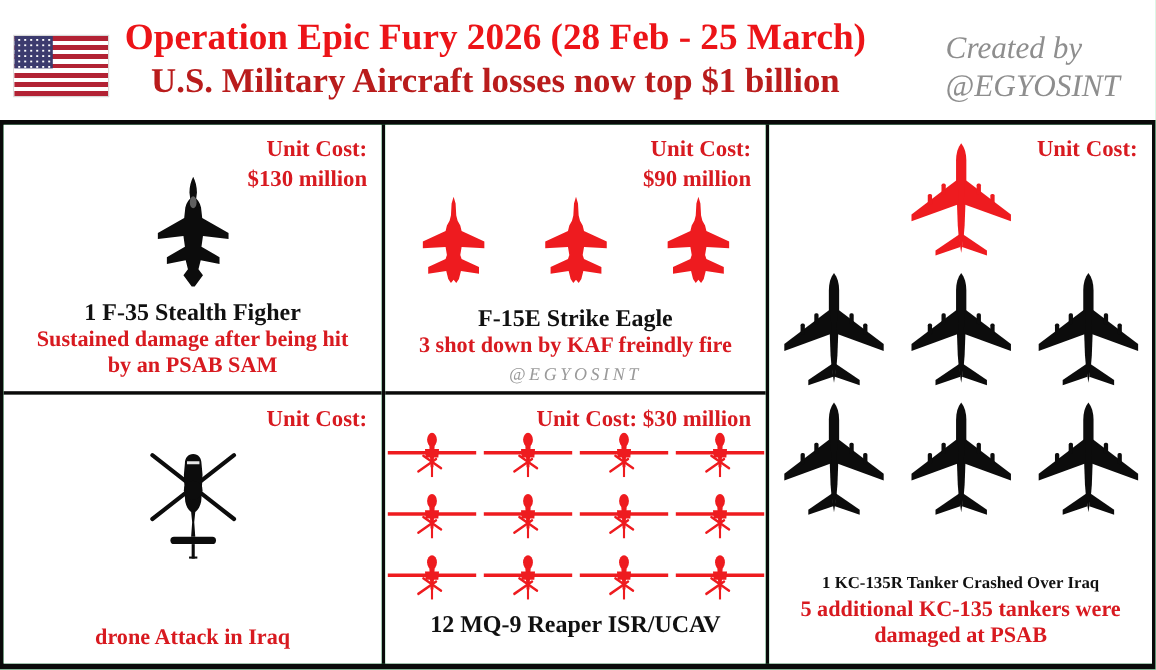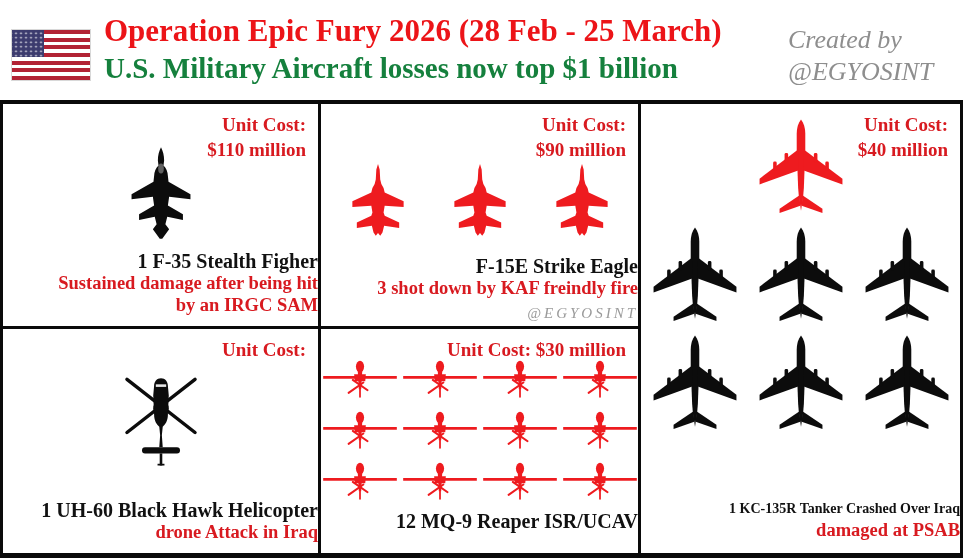--- a/index.html
+++ b/index.html
@@ -9,40 +9,40 @@
   
   .header { position:relative; width:928px; height:100px; background:#fff; }
   .flag { position:absolute; left:12px; top:30px; width:78px; height:50px;
     background:repeating-linear-gradient(180deg,#B22234 0 3.85px,#ffffff 3.85px 7.7px);
     box-shadow:0 0 0 1px #d8d8d8; }
   .flag .canton { position:absolute; left:0; top:0; width:32px; height:27px; background:#3C3B6E;
     background-image:radial-gradient(#ffffff 0.8px, transparent 1.1px);
     background-size:5px 4.5px; background-position:1.5px 1px; }
   .title-block { position:absolute; left:104px; top:12px; }
   .title { font-size:31px; font-weight:bold; color:#ec1418; line-height:38px; letter-spacing:0; }
-  .subtitle { font-size:29px; font-weight:bold; color:#15803d; line-height:37px; }
+  .subtitle { font-size:29px; font-weight:bold; color:#b91c1c; line-height:37px;text-align:center; }
   .credit { position:absolute; left:788px; top:24px; font-style:italic; color:#8e8e8e;
     font-size:26px; line-height:32px; }
 
   
   .grid { display:flex; width:963px; height:458px;
     border:3px solid #0a0a0a; border-top-width:4px; border-bottom-width:5px; background:#22c55e; }
   .col { display:flex; flex-direction:column; }
   .col-left  { width:318px; border-right:3px solid #0a0a0a; }
   .col-mid   { width:320px; border-right:3px solid #0a0a0a; }
   .col-right { flex:1; }
   .panel { position:relative; display:flex; flex-direction:column; align-items:center; background:#fff; }
   .panel-top { height:225px; border-bottom:3px solid #0a0a0a; }
   .panel-bottom { flex:1; }
   .panel-tall { height:100%; }
 
   .unit-cost { position:absolute; top:8px; right:12px; text-align:right;
     color:#d81a20; font-weight:bold; font-size:19px; line-height:25px; }
 
-  .caption-block { margin-top:auto; text-align:right; padding-bottom:10px; width:100%; }
+  .caption-block { margin-top:auto; text-align:center; padding-bottom:10px; width:100%; }
   .caption { font-size:14px; font-weight:bold; color:#111; line-height:23px; }
   .caption-lg { font-size:20px; }
   .detail { font-size:18.5px; font-weight:bold; color:#d81a20; line-height:21.5px; }
   .watermark { font-style:italic; color:#9a9a9a; font-size:15px; letter-spacing:3px;
     font-weight:normal; padding-top:6px; }
 
   
   .icon-red { color:#ee1b1f; }
   .icon-black { color:#0c0c0c; }
   .f35-icon  { width:64px;  height:94px;  margin-top:42px; }
@@ -115,41 +115,40 @@
   </div>
 </div>
 
 <div class="grid">
 
   <div class="col col-left">
 
     <section class="panel panel-top">
       <div class="unit-cost">
         <div>Unit Cost:</div>
-        <div>$110 million</div>
+        <div>$130 million</div>
       </div>
       <svg class="f35-icon icon-black">
           <use href="#sym-f35"></use>
         </svg>
       <div class="caption-block">
         <div class="caption caption-lg">1 F-35 Stealth Figher</div>
         <div class="detail">Sustained damage after being hit</div>
-        <div class="detail">by an IRGC SAM</div>
+        <div class="detail">by an PSAB SAM</div>
       </div>
     </section>
 
     <section class="panel panel-bottom">
       <div class="unit-cost">
         <div>Unit Cost:</div>
       </div>
       <svg class="heli-icon icon-black">
           <use href="#sym-uh60"></use>
         </svg>
       <div class="caption-block">
-        <div class="caption caption-lg">1 UH-60 Black Hawk Helicopter</div>
         <div class="detail">drone Attack in Iraq</div>
       </div>
     </section>
   </div>
 
   <div class="col col-mid">
 
     <section class="panel panel-top">
       <div class="unit-cost">
         <div>Unit Cost:</div>
@@ -218,21 +217,20 @@
       <div class="caption-block" style="padding-bottom:20px">
         <div class="caption caption-lg">12 MQ-9 Reaper ISR/UCAV</div>
       </div>
     </section>
   </div>
 
   <div class="col col-right">
     <section class="panel panel-tall">
       <div class="unit-cost">
         <div>Unit Cost:</div>
-        <div>$40 million</div>
       </div>
       <svg class="kc-red icon-red">
           <use href="#sym-kc135"></use>
         </svg>
       <div class="kc-row">
         <svg class="kc-icon icon-black">
             <use href="#sym-kc135"></use>
           </svg>
         <svg class="kc-icon icon-black">
             <use href="#sym-kc135"></use>
@@ -247,17 +245,18 @@
           </svg>
         <svg class="kc-icon icon-black">
             <use href="#sym-kc135"></use>
           </svg>
         <svg class="kc-icon icon-black">
             <use href="#sym-kc135"></use>
           </svg>
       </div>
       <div class="caption-block" style="padding-bottom:12px">
         <div class="caption">1 KC-135R Tanker Crashed Over Iraq</div>
+        <div class="detail">5 additional KC-135 tankers were</div>
         <div class="detail">damaged at PSAB</div>
       </div>
     </section>
   </div>
 </div>
 
 </body></html>

